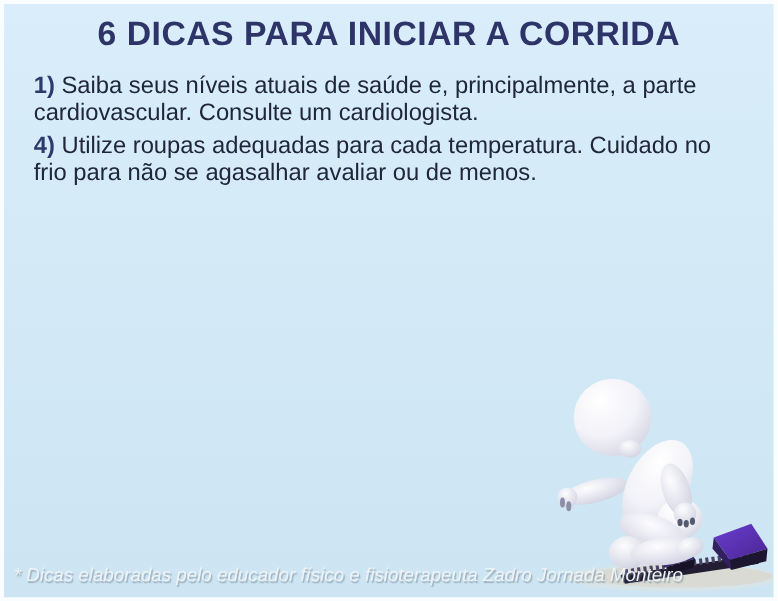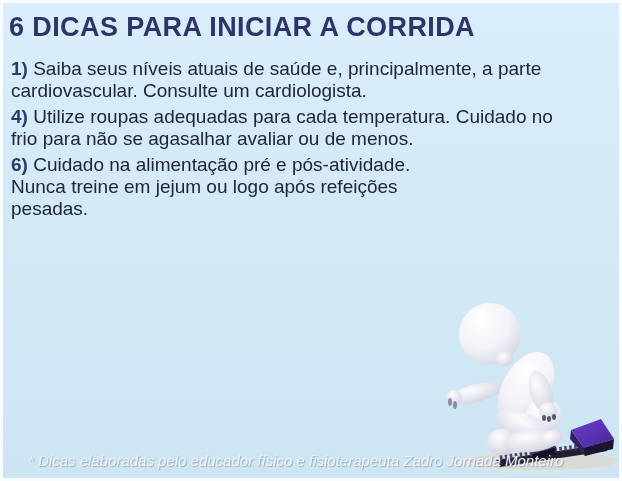--- a/index.html
+++ b/index.html
@@ -10,43 +10,44 @@
     width: 622px;
     height: 481px;
     box-sizing: border-box;
     border: 3px solid #fafdff;
     background: linear-gradient(180deg, #d9eefa 0%, #d3e9f6 45%, #cde5f3 100%);
     overflow: hidden;
   }
 
   .poster h1 {
     margin: 9px 6px 15px;
+    text-align: center;
     font-size: 27px;
     font-weight: 700;
     letter-spacing: 0.4px;
     color: #2e3468;
   }
 
   .tips { padding: 0 4px 0 8px; }
 
   .tip {
-    margin: 0 0 3px;
+    margin: 0 16px 3px;
     font-size: 19px;
     line-height: 22.4px;
     color: #20263b;
   }
   .tip .num {
     font-weight: 700;
     color: #2e3a6e;
   }
   .tip .txt { white-space: pre-line; }
 
   .footnote {
     position: absolute;
-    left: 25px;
+    left: 8px;
     bottom: 9px;
     font-size: 15px;
     font-style: italic;
     color: #eef3f7;
     text-shadow: 1px 1px 1px rgba(110,125,140,0.55);
   }
 
   .figure-wrap {
     position: absolute;
     right: 1px;
@@ -66,26 +67,20 @@
   <div class="tips">
     <p class="tip">
       <span class="num">1)</span>
       <span class="txt">Saiba seus níveis atuais de saúde e, principalmente, a parte
 cardiovascular. Consulte um cardiologista.</span>
     </p>
     <p class="tip">
       <span class="num">4)</span>
       <span class="txt">Utilize roupas adequadas para cada temperatura. Cuidado no
 frio para não se agasalhar avaliar ou de menos.</span>
-    </p>
-    <p class="tip">
-      <span class="num">6)</span>
-      <span class="txt">Cuidado na alimentação pré e pós-atividade.
-Nunca treine em jejum ou logo após refeições
-pesadas.</span>
     </p>
   </div>
 
   <div class="figure-wrap">
     <svg width="174" height="186" viewBox="0 0 174 186" xmlns="http://www.w3.org/2000/svg" aria-hidden="true">
       <defs>
         <radialGradient id="bodyG" cx="35%" cy="28%" r="85%">
           <stop offset="0%" stop-color="#ffffff"></stop>
           <stop offset="55%" stop-color="#f2f2f8"></stop>
           <stop offset="100%" stop-color="#cfd0e0"></stop>

